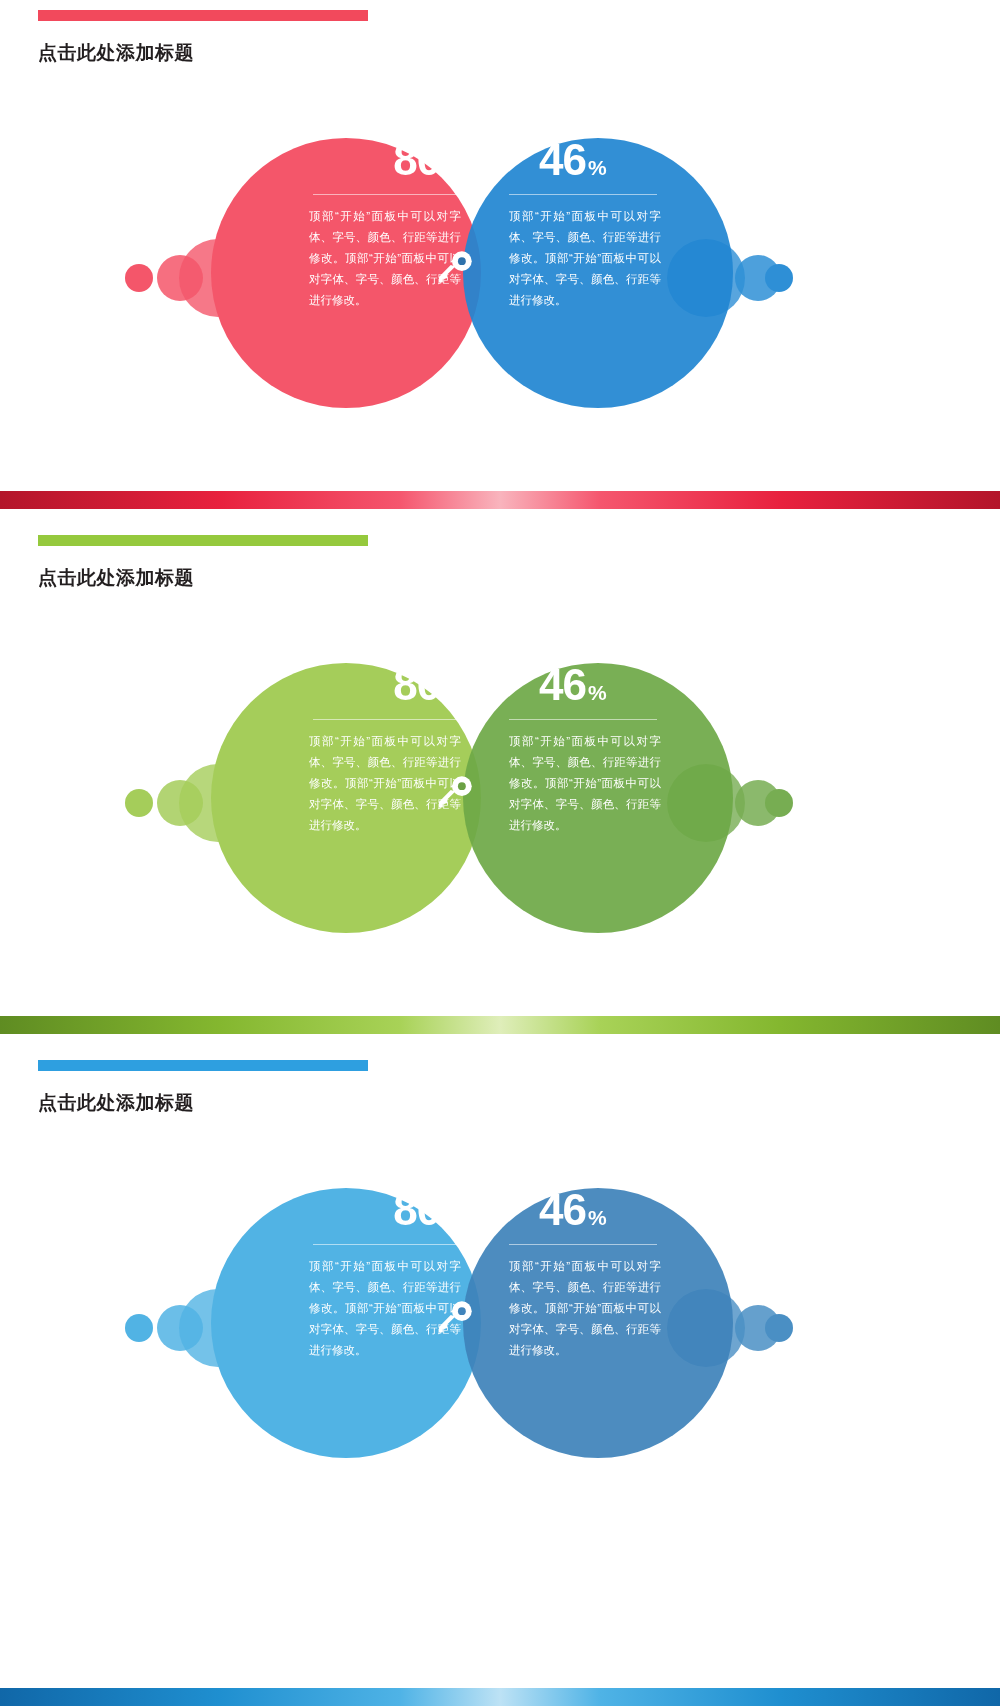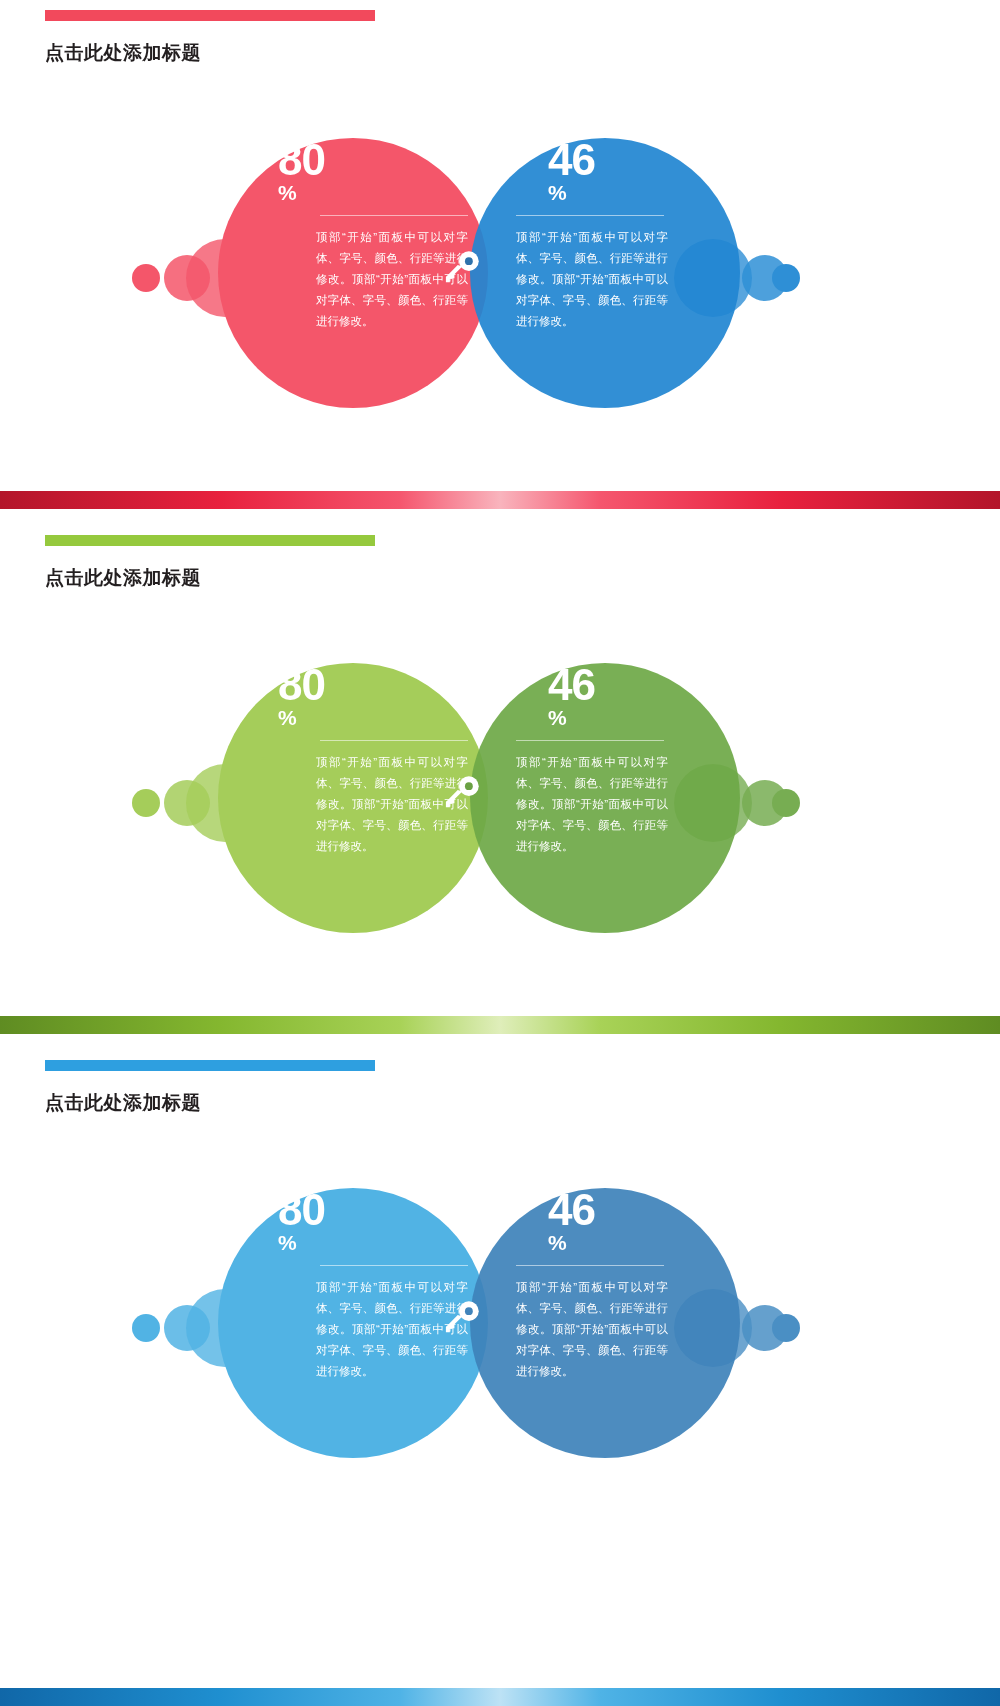--- a/index.html
+++ b/index.html
@@ -15,21 +15,21 @@
   .page {
     position: relative;
     width: 1000px;
     height: 1706px;
     background: #ffffff;
   }
 
   
   .section {
     position: absolute;
-    left: 8px;
+    left: 1px;
     width: 880px;
   }
   #section-red   { top: 0px;    height: 490px; }
   #section-green { top: 525px;  height: 490px; }
   #section-blue  { top: 1050px; height: 490px; }
 
   
   .accent-bar {
     position: absolute;
     left: 37px;
@@ -98,21 +98,20 @@
     color: #ffffff;
   }
   .content-left  { left: 268px; }
   .content-right { left: 500px; }
 
   .pct-row {
     display: flex;
     align-items: baseline;
     justify-content: center;
     line-height: 1;
-    flex-direction: column;
   }
   .content-left  .pct-row { justify-content: flex-end; padding-right: 8px; }
   .content-right .pct-row { justify-content: flex-start; padding-left: 38px; }
 
   .pct-number {
     font-size: 44px;
     font-weight: bold;
     letter-spacing: -1px;
   }
   .pct-sign {

